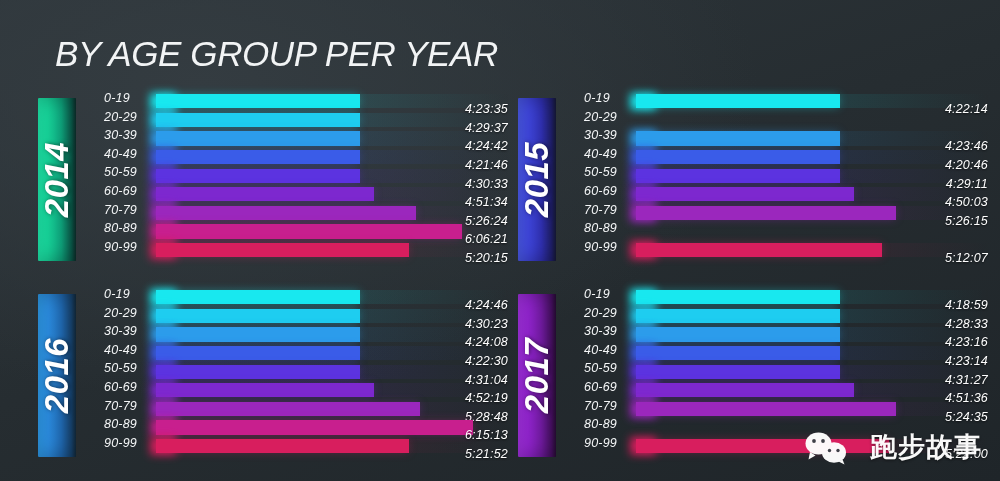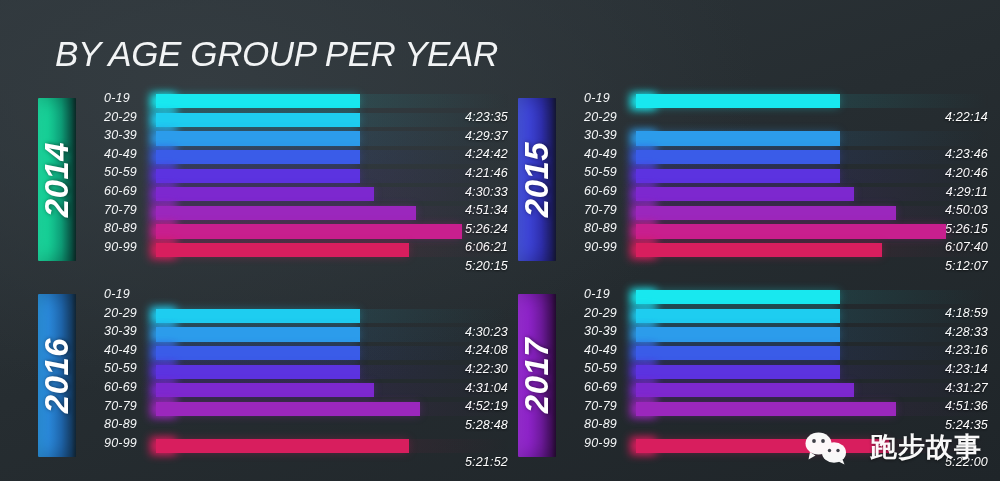--- a/index.html
+++ b/index.html
@@ -156,21 +156,21 @@
   .bar {
     position: absolute;
     left: 0;
     top: 2.2px;
     height: 14.2px;
     border-radius: 0;
   }
   .time {
     position: absolute;
     right: 0;
-    top: 16px;
+    top: 8px;
     height: 18.6px;
     display: flex;
     align-items: center;
     font-size: 12.5px;
     font-style: italic;
     font-weight: 400;
     color: #ffffff;
     letter-spacing: 0.2px;
     white-space: nowrap;
     text-shadow: 0 1px 2px rgba(0,0,0,0.6);
@@ -357,46 +357,46 @@
           <span class="age">70-79</span>
           <div class="track">
             <div class="bar-track" style="background: linear-gradient(90deg, rgb(155, 39, 189) 0%, rgba(0, 0, 0, 0.05) 100%); opacity: 0.22;"></div>
             <div class="bar-glow" style="background: rgb(155, 39, 189);"></div>
             <div class="bar" style="width: 74%; background: linear-gradient(90deg, rgb(155, 39, 189) 0%, rgb(155, 39, 189) 100%); box-shadow: rgba(155, 39, 189, 0.4) 0px 0px 10px -1px;"></div>
             <span class="time">5:26:15</span>
           </div>
         </div>
         <div class="row">
           <span class="age">80-89</span>
-          <div class="track">
-            <div class="bar-track" style="background: linear-gradient(90deg, rgb(200, 31, 142) 0%, rgba(0, 0, 0, 0.05) 100%); opacity: 0.22;"></div>
-            <div class="bar-glow" style="background: rgb(200, 31, 142);"></div>
-            <div class="bar" style="width: 88%; background: linear-gradient(90deg, rgb(200, 31, 142) 0%, rgb(200, 31, 142) 100%); box-shadow: rgba(200, 31, 142, 0.4) 0px 0px 10px -1px;"></div>
-            <span class="time">6:07:40</span>
-          </div>
         </div>
         <div class="row">
           <span class="age">90-99</span>
           <div class="track">
             <div class="bar-track" style="background: linear-gradient(90deg, rgb(216, 30, 94) 0%, rgba(0, 0, 0, 0.05) 100%); opacity: 0.22;"></div>
             <div class="bar-glow" style="background: rgb(216, 30, 94);"></div>
             <div class="bar" style="width: 70%; background: linear-gradient(90deg, rgb(216, 30, 94) 0%, rgb(216, 30, 94) 100%); box-shadow: rgba(216, 30, 94, 0.4) 0px 0px 10px -1px;"></div>
             <span class="time">5:12:07</span>
           </div>
         </div>
       </div>
     </div>
     <div class="panel p2">
       <div class="year-bar">
         <div class="fill" style="background: linear-gradient(90deg, rgb(47, 159, 240) 0%, rgb(43, 140, 224) 28%, rgb(31, 102, 172) 62%, rgb(23, 67, 110) 88%, rgb(19, 43, 61) 100%);"></div>
         <div class="year-label">2016</div>
       </div>
       <div class="rows">
         <div class="row">
           <span class="age">0-19</span>
+          <div class="track">
+            <div class="bar-track" style="background: linear-gradient(90deg, rgb(24, 232, 239) 0%, rgba(0, 0, 0, 0.05) 100%); opacity: 0.22;"></div>
+            <div class="bar-glow" style="background: rgb(24, 232, 239);"></div>
+            <div class="bar" style="width: 58%; background: linear-gradient(90deg, rgb(24, 232, 239) 0%, rgb(24, 232, 239) 100%); box-shadow: rgba(24, 232, 239, 0.4) 0px 0px 10px -1px;"></div>
+            <span class="time">4:24:46</span>
+          </div>
         </div>
         <div class="row">
           <span class="age">20-29</span>
           <div class="track">
             <div class="bar-track" style="background: linear-gradient(90deg, rgb(30, 205, 240) 0%, rgba(0, 0, 0, 0.05) 100%); opacity: 0.22;"></div>
             <div class="bar-glow" style="background: rgb(30, 205, 240);"></div>
             <div class="bar" style="width: 58%; background: linear-gradient(90deg, rgb(30, 205, 240) 0%, rgb(30, 205, 240) 100%); box-shadow: rgba(30, 205, 240, 0.4) 0px 0px 10px -1px;"></div>
             <span class="time">4:30:23</span>
           </div>
         </div>
@@ -440,20 +440,26 @@
           <span class="age">70-79</span>
           <div class="track">
             <div class="bar-track" style="background: linear-gradient(90deg, rgb(155, 39, 189) 0%, rgba(0, 0, 0, 0.05) 100%); opacity: 0.22;"></div>
             <div class="bar-glow" style="background: rgb(155, 39, 189);"></div>
             <div class="bar" style="width: 75%; background: linear-gradient(90deg, rgb(155, 39, 189) 0%, rgb(155, 39, 189) 100%); box-shadow: rgba(155, 39, 189, 0.4) 0px 0px 10px -1px;"></div>
             <span class="time">5:28:48</span>
           </div>
         </div>
         <div class="row">
           <span class="age">80-89</span>
+          <div class="track">
+            <div class="bar-track" style="background: linear-gradient(90deg, rgb(200, 31, 142) 0%, rgba(0, 0, 0, 0.05) 100%); opacity: 0.22;"></div>
+            <div class="bar-glow" style="background: rgb(200, 31, 142);"></div>
+            <div class="bar" style="width: 90%; background: linear-gradient(90deg, rgb(200, 31, 142) 0%, rgb(200, 31, 142) 100%); box-shadow: rgba(200, 31, 142, 0.4) 0px 0px 10px -1px;"></div>
+            <span class="time">6:15:13</span>
+          </div>
         </div>
         <div class="row">
           <span class="age">90-99</span>
           <div class="track">
             <div class="bar-track" style="background: linear-gradient(90deg, rgb(216, 30, 94) 0%, rgba(0, 0, 0, 0.05) 100%); opacity: 0.22;"></div>
             <div class="bar-glow" style="background: rgb(216, 30, 94);"></div>
             <div class="bar" style="width: 72%; background: linear-gradient(90deg, rgb(216, 30, 94) 0%, rgb(216, 30, 94) 100%); box-shadow: rgba(216, 30, 94, 0.4) 0px 0px 10px -1px;"></div>
             <span class="time">5:21:52</span>
           </div>
         </div>

